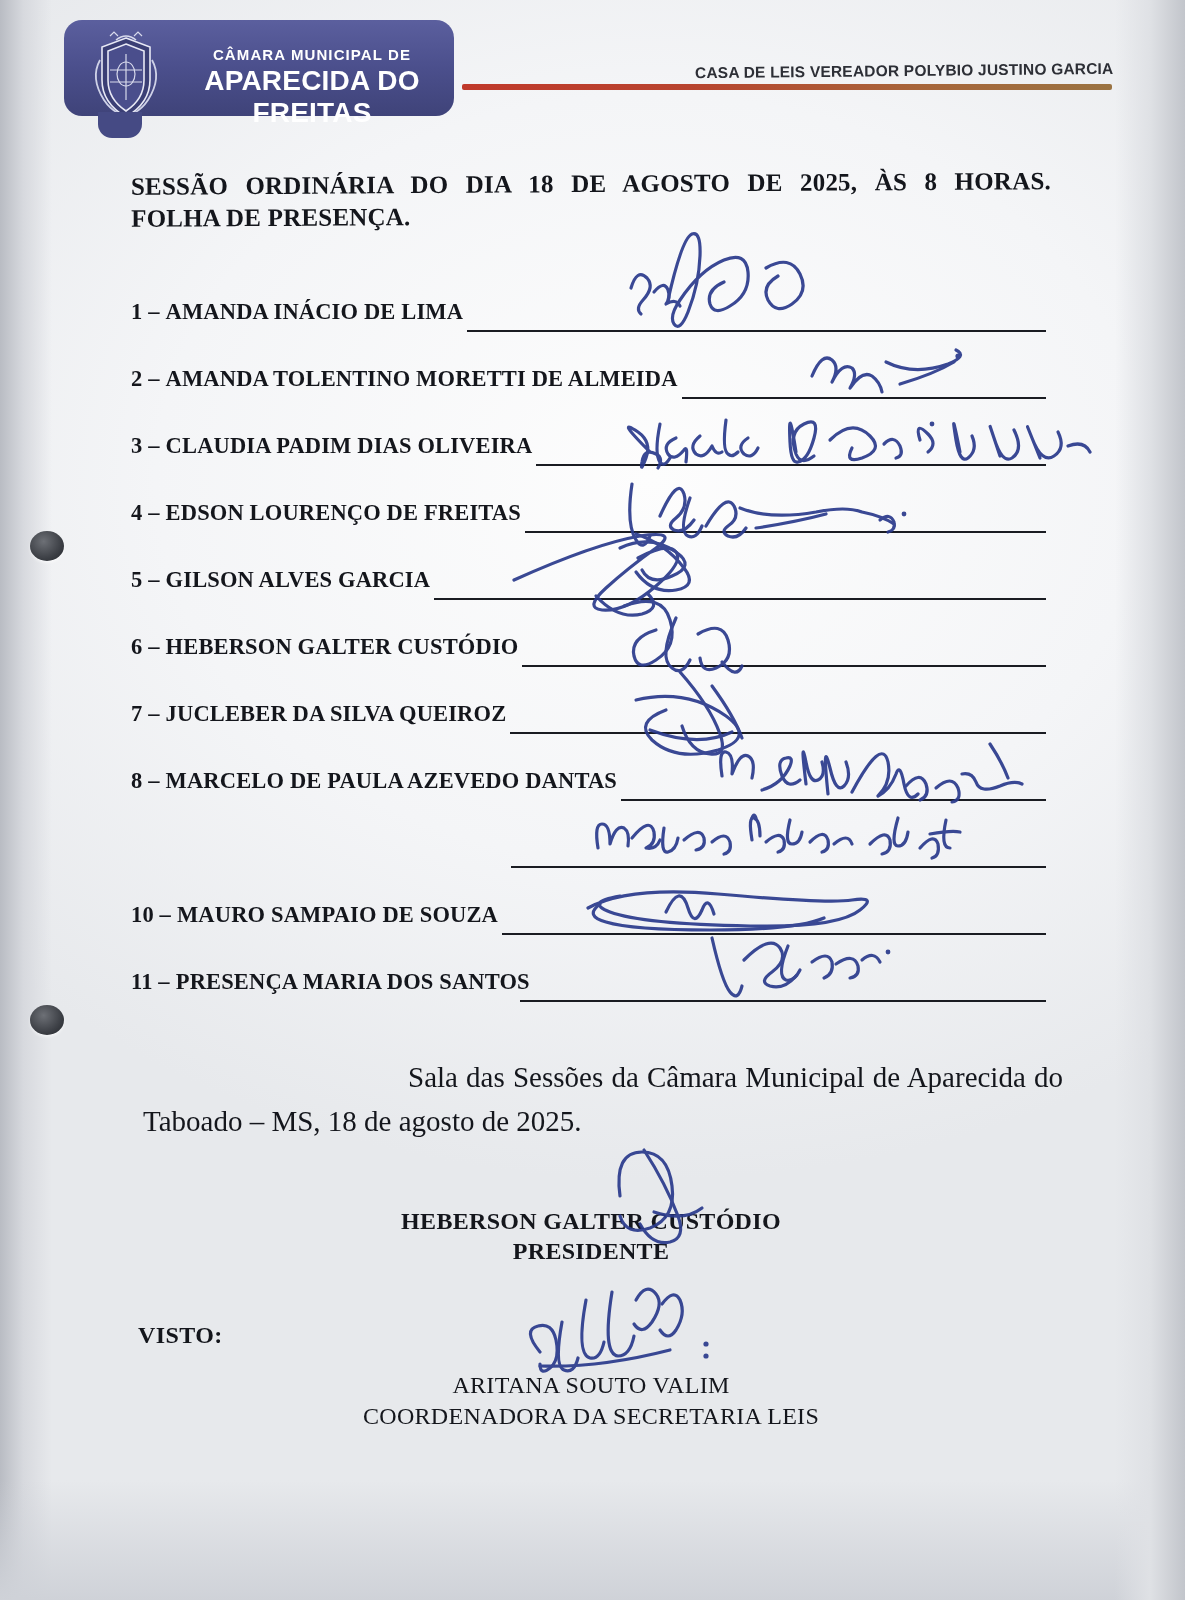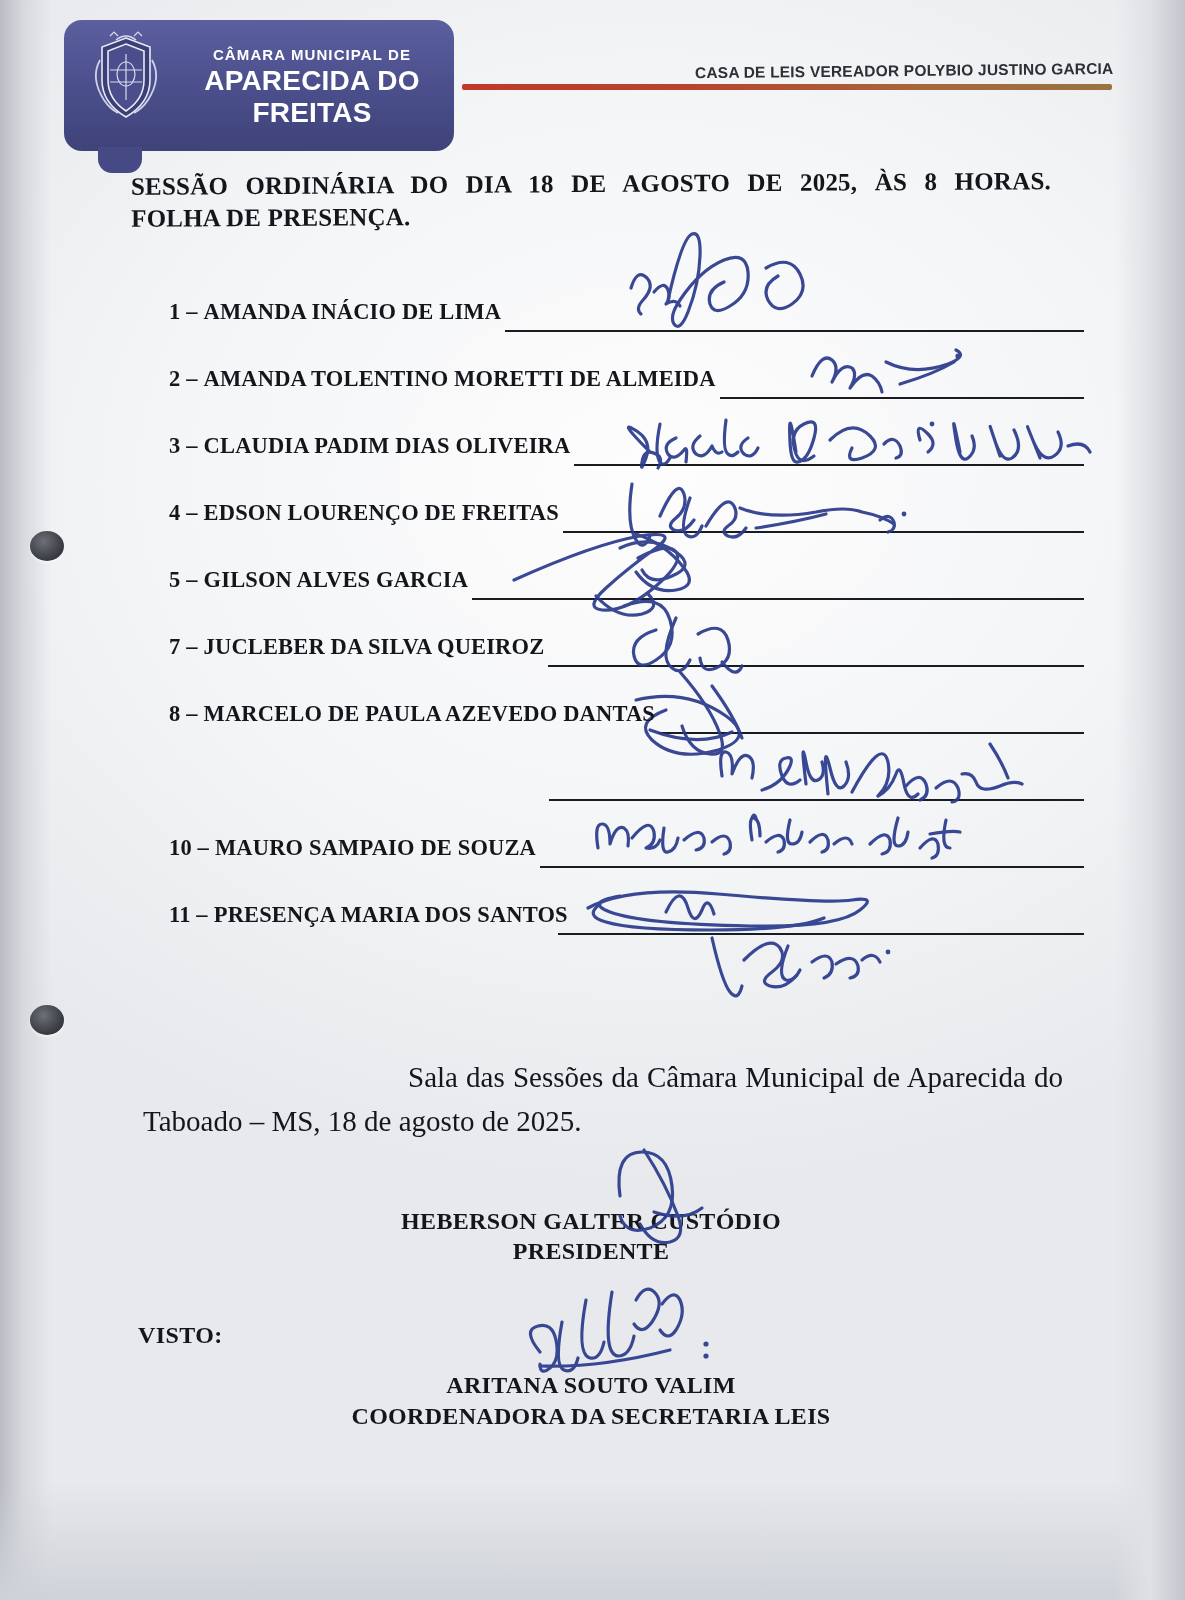--- a/index.html
+++ b/index.html
@@ -60,21 +60,21 @@
 
   
   #header {
     position: absolute;
     left: 0; top: 0;
     width: 1185px; height: 160px;
   }
   #logo-plate {
     position: absolute;
     left: 64px; top: 20px;
-    width: 390px; height: 131px;
+    width: 390px; height: 96px;
     background: linear-gradient(180deg, #5b5f9e 0%, #4b4f8c 50%, #3f4379 100%);
     border-radius: 18px 18px 18px 18px;
   }
   #logo-plate:after { 
     content: "";
     position: absolute;
     left: 34px; bottom: -22px;
     width: 44px; height: 26px;
     background: #454a84;
     border-radius: 0 0 14px 14px;
@@ -141,21 +141,20 @@
     transform: rotate(-0.35deg);
   }
   #title-line-1 { text-align: justify; text-align-last: justify; }
   #title-line-2 { }
 
   
   #list {
     position: absolute;
     left: 131px; top: 272px;
     width: 915px;
-    margin-left: 38px;
   }
   .row {
     position: relative;
     height: 67px;
   }
   .row-inner {
     position: absolute;
     left: 0; bottom: 14px;
     width: 100%;
     white-space: nowrap;
@@ -217,21 +216,21 @@
     font-size: 24px;
     font-weight: bold;
     letter-spacing: 0.4px;
   }
   #secretary-block {
     position: absolute;
     left: 131px; top: 1370px;
     width: 920px;
     text-align: center;
     font-size: 24px;
-    font-weight: bold;
+    font-weight: normal;
     line-height: 1.3;
     letter-spacing: 0.3px;
   }
 </style>
 </head>
 <body>
 
 <div id="page">
 
   <div id="header">
@@ -303,20 +302,27 @@
       </div>
 
       <div class="row">
         <div class="sig-line" style="left: 303.188px; width: calc(100% - 303.188px);"></div>
         <div class="row-inner">
           <span class="name">5 –</span>
           <span class="name">GILSON ALVES GARCIA</span>
         </div>
       </div>
 
+      <div class="row">
+        <div class="sig-line" style="left: 391.453px; width: calc(100% - 391.453px);"></div>
+        <div class="row-inner">
+          <span class="name">6 –</span>
+          <span class="name">HEBERSON GALTER CUSTÓDIO</span>
+        </div>
+      </div>
 
       <div class="row">
         <div class="sig-line" style="left: 379.328px; width: calc(100% - 379.328px);"></div>
         <div class="row-inner">
           <span class="name">7 –</span>
           <span class="name">JUCLEBER DA SILVA QUEIROZ</span>
         </div>
       </div>
 
       <div class="row">

